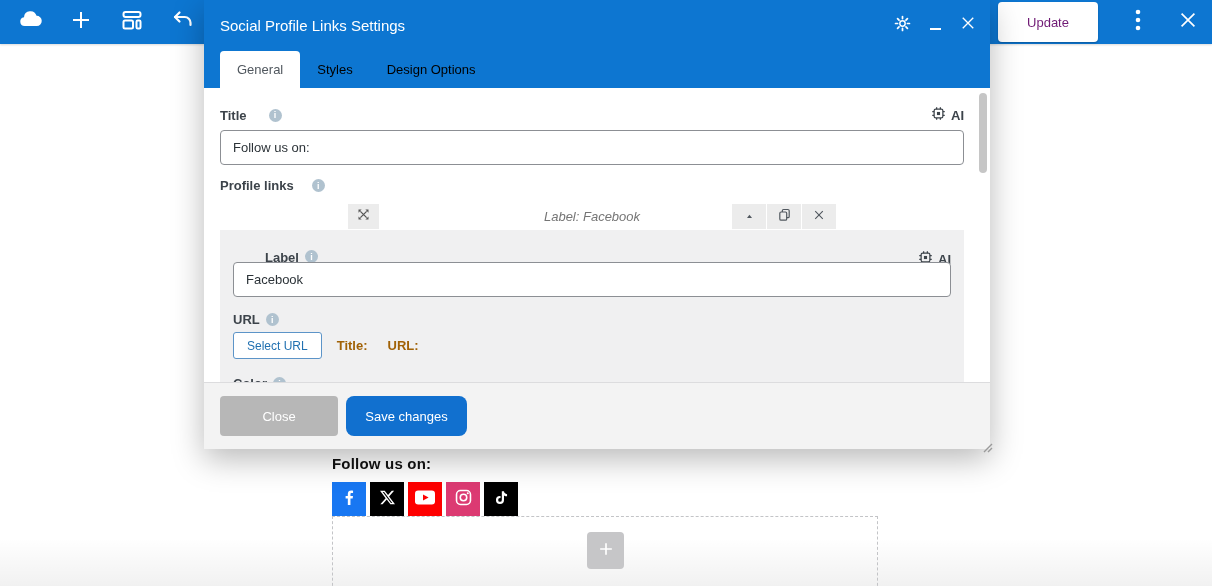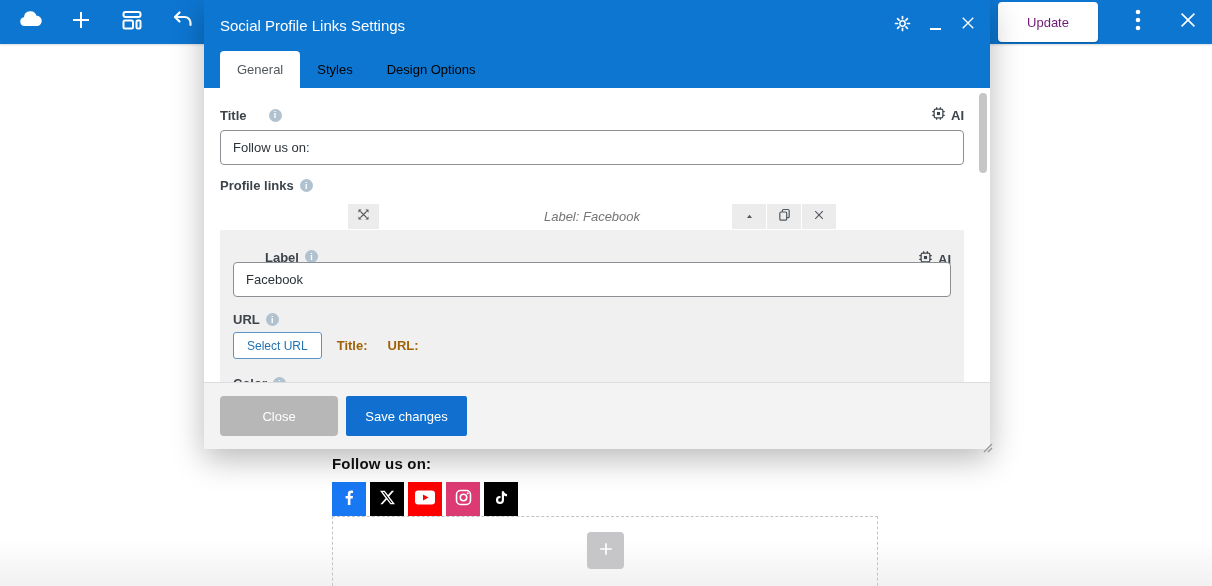--- a/index.html
+++ b/index.html
@@ -85,21 +85,21 @@
   .ai-badge { display:flex; align-items:center; gap:5px; cursor:pointer; }
   .ai-badge span { font-size:13px; font-weight:700; color:#3c434a; }
 
   .row-title-label { position:absolute; left:16px; right:26px; top:18px; display:flex; align-items:center;gap:16px; }
   .row-title-label .spacer { flex:1; }
   .title-input {
     position:absolute; left:16px; top:42px; width:744px; height:35px;
     border:1px solid #8c8f94; border-radius:4px; padding:0 12px;
     font-family:inherit; font-size:13px; color:#2c3338; background:#fff; outline:none;
   }
-  .row-profile-links { position:absolute; left:16px; top:90px; display:flex; align-items:center; }
+  .row-profile-links { position:absolute; left:16px; top:90px; display:flex; align-items:center;gap:12px; }
 
   .repeater-head { position:absolute; left:16px; right:26px; top:116px; height:25px; }
   .drag-handle {
     position:absolute; left:128px; top:0; width:31px; height:25px; background:#ececec;
     display:flex; align-items:center; justify-content:center; cursor:grab;
   }
   .repeater-item-title {
     position:absolute; left:0; right:0; top:0; line-height:25px; text-align:center;
     font-size:13px; font-style:italic; color:#757575; cursor:pointer;
   }
@@ -140,21 +140,21 @@
     position:absolute; left:0; top:382px; width:100%; height:67px;
     background:#f3f3f3; border-top:1px solid #dcdcde;
     display:flex; align-items:center; padding-left:16px; gap:8px;
   }
   .close-btn {
     width:118px; height:40px; background:#b7b7b7; color:#ffffff; border:none;
     border-radius:4px; font-family:inherit; font-size:13px; cursor:pointer;
   }
   .save-btn {
     width:121px; height:40px; background:#1170cf; color:#ffffff; border:none;
-    border-radius:2px; font-family:inherit; font-size:13px; cursor:pointer;
+    border-radius:8px; font-family:inherit; font-size:13px; cursor:pointer;
   }
   .resize-handle { position:absolute; right:-3px; bottom:-8px; cursor:nwse-resize; }
 </style>
 </head>
 <body>
 
 <div class="stage">
 
   <div class="topbar">
     <div class="topbar-left">

